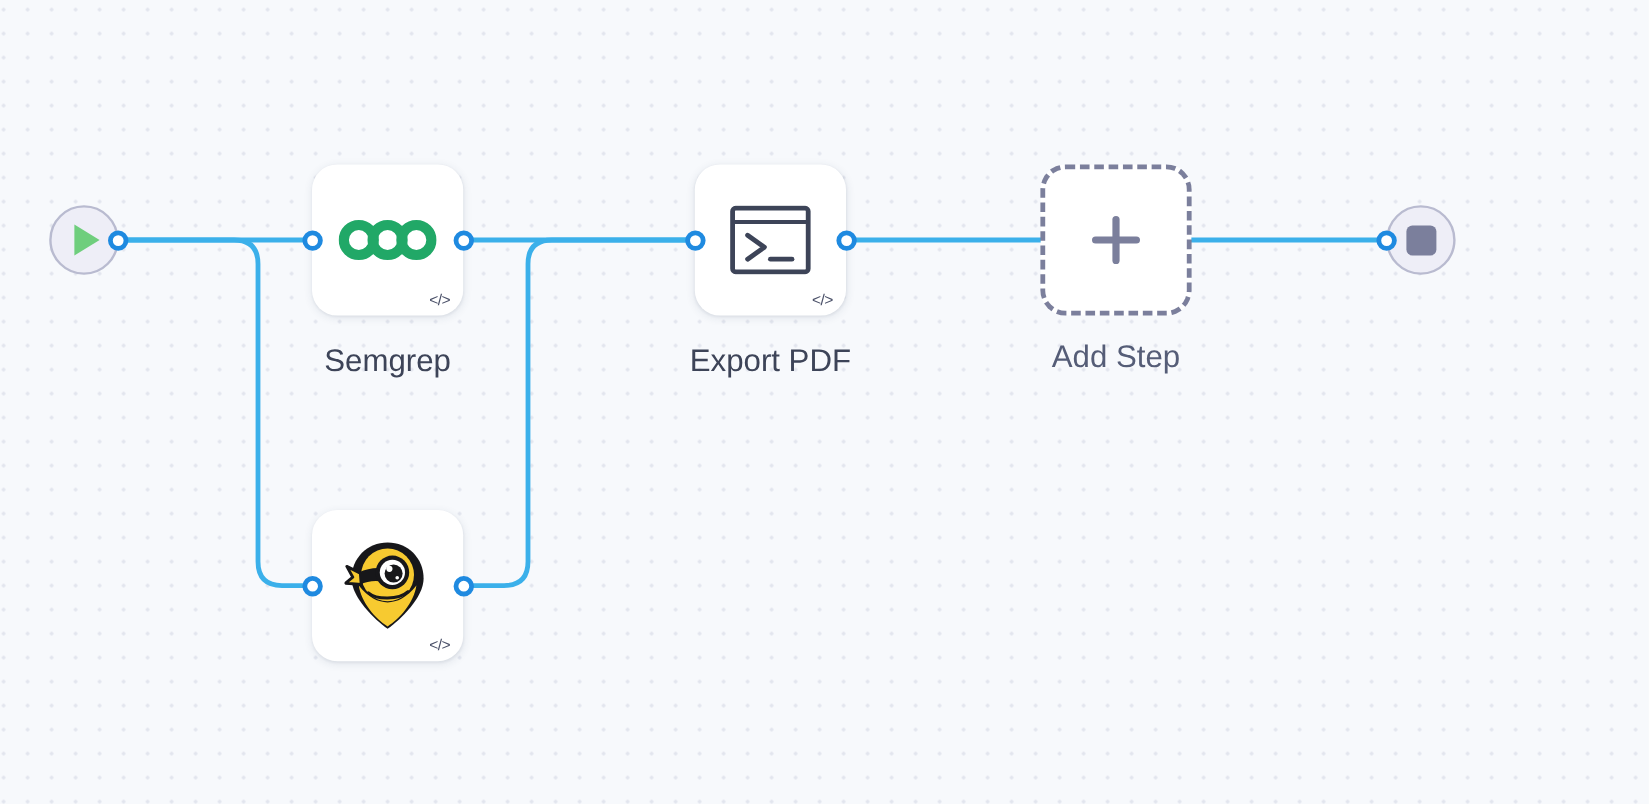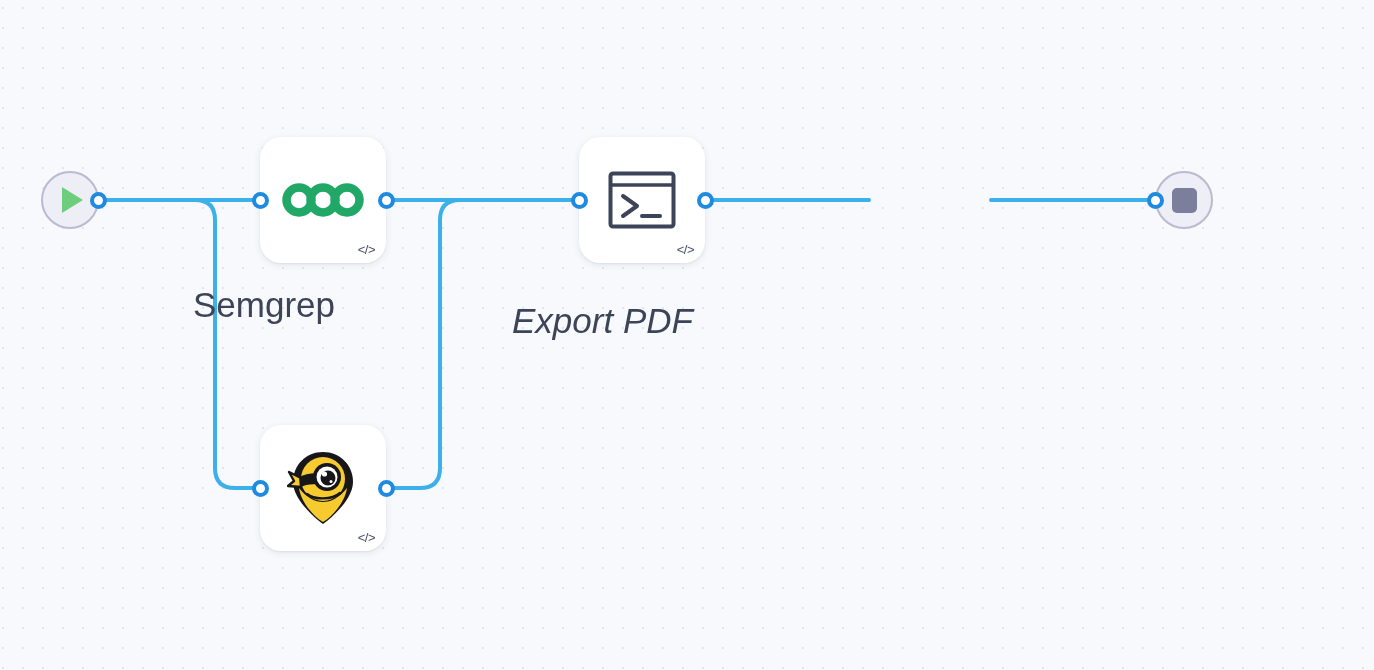--- a/index.html
+++ b/index.html
@@ -56,21 +56,22 @@
     bottom: 7px;
     font-size: 13px;
     line-height: 1;
     color: #4a5068;
     font-family: "Liberation Sans", sans-serif;
     letter-spacing: -0.5px;
   }
   .node-label {
     position: absolute;
     width: 260px;
-    font-size: 35px;
+    text-align: center;
+    font-size: 26px;
     color: #3d4458;
     white-space: nowrap;
   }
 
   
   .port {
     position: absolute;
     width: 17px;
     height: 17px;
     box-sizing: border-box;
@@ -221,23 +222,29 @@
       <svg class="icon-svg" width="68" height="58" viewBox="0 0 68 58" fill="none">
         <rect x="2.5" y="2.5" width="63" height="53" rx="2.5" stroke="#3d4458" stroke-width="4" fill="#ffffff"></rect>
         <line x1="2.5" y1="14" x2="65.5" y2="14" stroke="#3d4458" stroke-width="3.5"></line>
         <path d="M15 25 L29 35 L15 45" stroke="#3d4458" stroke-width="4" fill="none" stroke-linecap="round" stroke-linejoin="round"></path>
         <line x1="34" y1="45" x2="52" y2="45" stroke="#3d4458" stroke-width="4" stroke-linecap="round"></line>
       </svg>
       <span class="code-badge">&lt;/&gt;</span>
     </div>
     <div class="port" style="left:-8px; top:55px;"></div>
     <div class="port" style="left:118px; top:55px;"></div>
-    <div class="node-label" style="left:-67px; top:164px;font-style:italic;">Export PDF</div>
-  </div>
-
+    <div class="node-label" style="left:-67px; top:148px;">Export PDF</div>
+  </div>
+
+  <div class="node" style="left:867px; top:137px; width:126px; height:126px;">
+    <div class="add-card">
+      <div class="plus-glyph"></div>
+    </div>
+    <div class="node-label" style="left:-67px; top:145px; color:#555d77;">Add Step</div>
+  </div>
 
   <div class="node" style="left:1155px; top:171px; width:58px; height:58px;">
     <div class="terminal">
       <div class="stop-glyph"></div>
     </div>
     <div class="port" style="left:-8px; top:21px;"></div>
   </div>
 
 </div>
 

